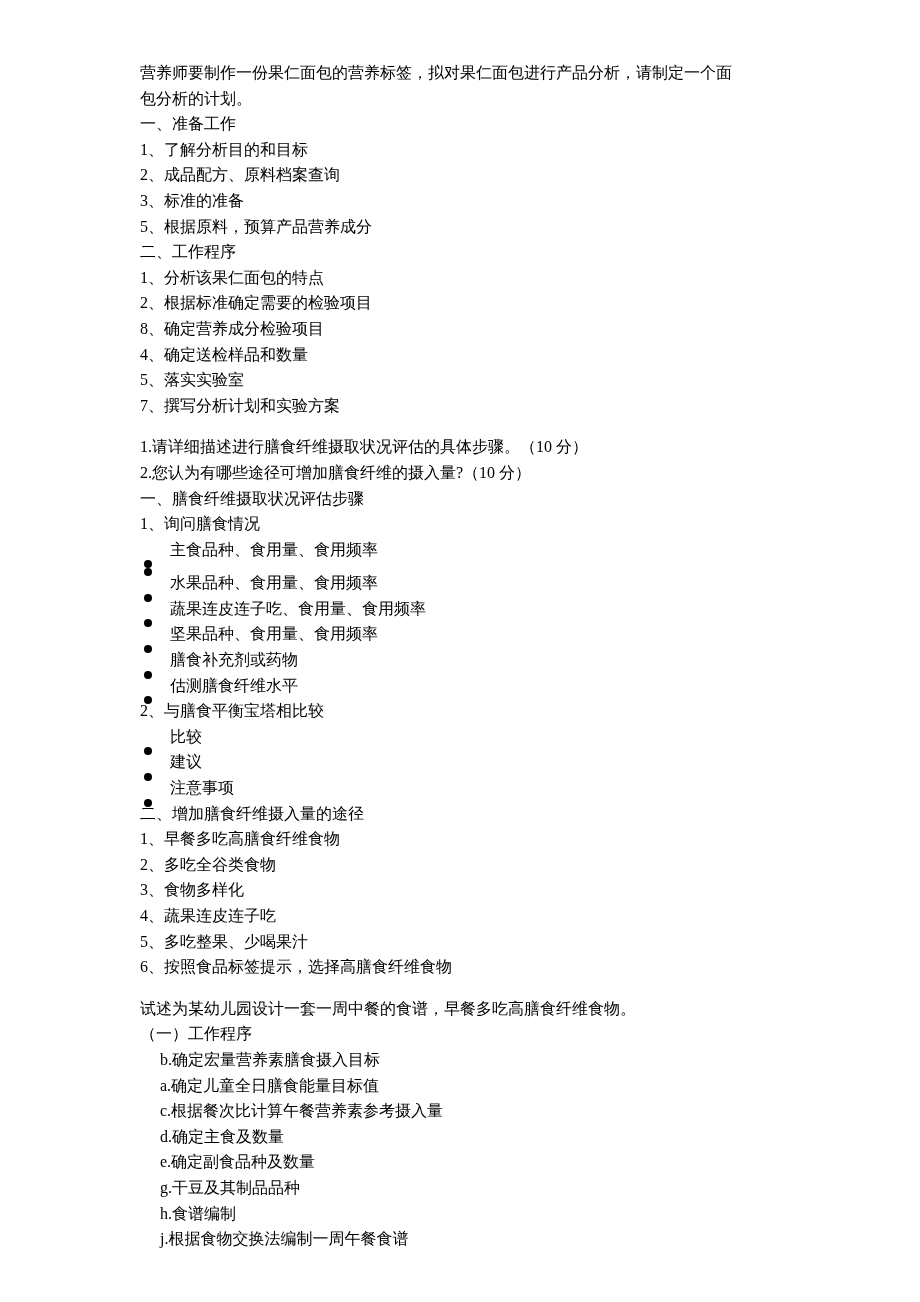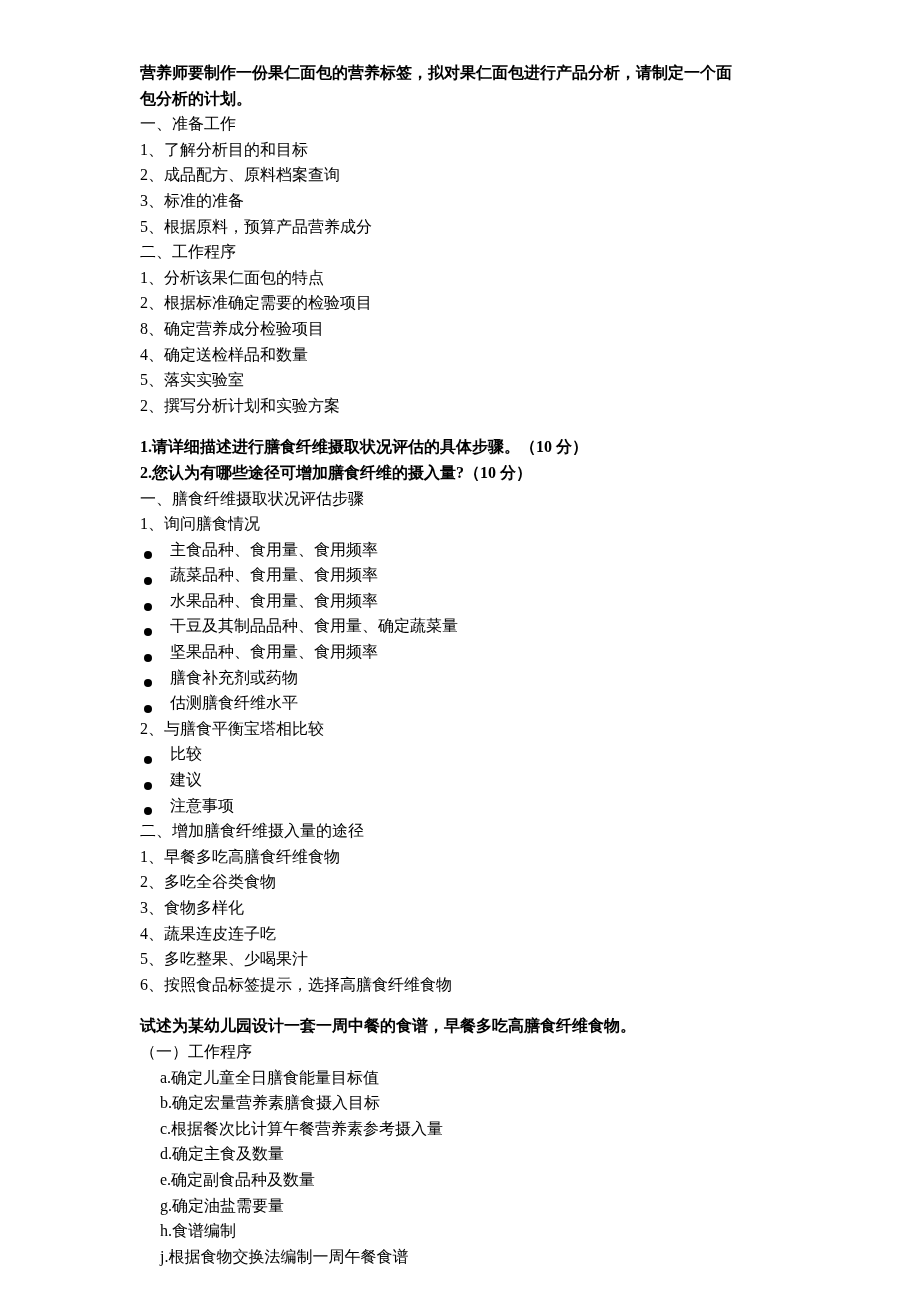--- a/index.html
+++ b/index.html
@@ -6,23 +6,23 @@
     font-family: "SimSun", "宋体", serif;
     font-size: 16px;
     line-height: 1.6;
     color: #000;
     background: #fff;
     margin: 0;
     padding: 60px 140px 60px 140px;
     width: 920px;
     box-sizing: border-box;
   }
-  .bold { font-weight: bold; }
+  .bold { font-weight: normal; }
   .line { display: block; }
-  .bullet-row { display: flex; align-items: center; }
+  .bullet-row { display: flex; align-items: flex-end; }
   .bullet-dot {
     display: inline-block;
     width: 8px; height: 8px;
     background: #000;
     border-radius: 50%;
     margin-left: 4px;
     margin-right: 18px;
     flex: 0 0 auto;
     position: relative;
     top: 6px;
@@ -39,44 +39,43 @@
 <span class="line">1、了解分析目的和目标</span>
 <span class="line">2、成品配方、原料档案查询</span>
 <span class="line">3、标准的准备</span>
 <span class="line">5、根据原料，预算产品营养成分</span>
 <span class="line">二、工作程序</span>
 <span class="line">1、分析该果仁面包的特点</span>
 <span class="line">2、根据标准确定需要的检验项目</span>
 <span class="line">8、确定营养成分检验项目</span>
 <span class="line">4、确定送检样品和数量</span>
 <span class="line">5、落实实验室</span>
-<span class="line">2、撰写分析计划和实验方案</span>
+<span class="line">7、撰写分析计划和实验方案</span>
 
 <div class="gap"></div>
 
 <span class="line bold">1.请详细描述进行膳食纤维摄取状况评估的具体步骤。（10 分）</span>
 <span class="line bold">2.您认为有哪些途径可增加膳食纤维的摄入量?（10 分）</span>
 <span class="line">一、膳食纤维摄取状况评估步骤</span>
 <span class="line">1、询问膳食情况</span>
 
 <div class="bullet-row">
   <span class="bullet-dot"></span>
   <span>主食品种、食用量、食用频率</span>
 </div>
 <div class="bullet-row">
   <span class="bullet-dot"></span>
-  <span>蔬菜品种、食用量、食用频率</span>
 </div>
 <div class="bullet-row">
   <span class="bullet-dot"></span>
   <span>水果品种、食用量、食用频率</span>
 </div>
 <div class="bullet-row">
   <span class="bullet-dot"></span>
-  <span>干豆及其制品品种、食用量、确定蔬菜量</span>
+  <span>蔬果连皮连子吃、食用量、食用频率</span>
 </div>
 <div class="bullet-row">
   <span class="bullet-dot"></span>
   <span>坚果品种、食用量、食用频率</span>
 </div>
 <div class="bullet-row">
   <span class="bullet-dot"></span>
   <span>膳食补充剂或药物</span>
 </div>
 <div class="bullet-row">
@@ -105,21 +104,21 @@
 <span class="line">3、食物多样化</span>
 <span class="line">4、蔬果连皮连子吃</span>
 <span class="line">5、多吃整果、少喝果汁</span>
 <span class="line">6、按照食品标签提示，选择高膳食纤维食物</span>
 
 <div class="gap"></div>
 
 <span class="line bold">试述为某幼儿园设计一套一周中餐的食谱，早餐多吃高膳食纤维食物。</span>
 <span class="line">（一）工作程序</span>
 <div class="sub-indent">
+  <span class="line">b.确定宏量营养素膳食摄入目标</span>
   <span class="line">a.确定儿童全日膳食能量目标值</span>
-  <span class="line">b.确定宏量营养素膳食摄入目标</span>
   <span class="line">c.根据餐次比计算午餐营养素参考摄入量</span>
   <span class="line">d.确定主食及数量</span>
   <span class="line">e.确定副食品种及数量</span>
-  <span class="line">g.确定油盐需要量</span>
+  <span class="line">g.干豆及其制品品种</span>
   <span class="line">h.食谱编制</span>
   <span class="line">j.根据食物交换法编制一周午餐食谱</span>
 </div>
 
 </body></html>

